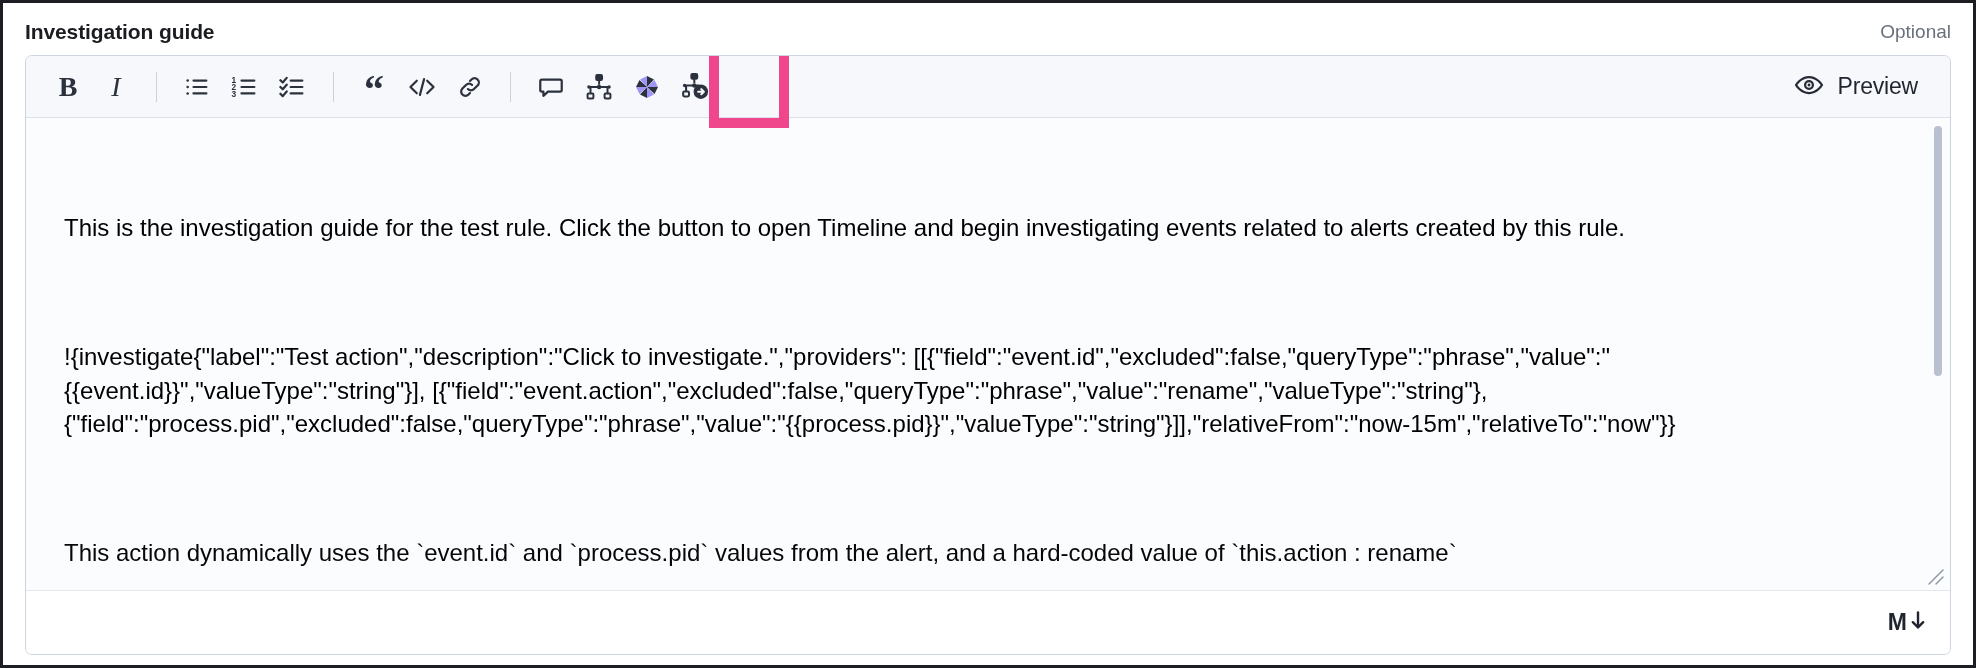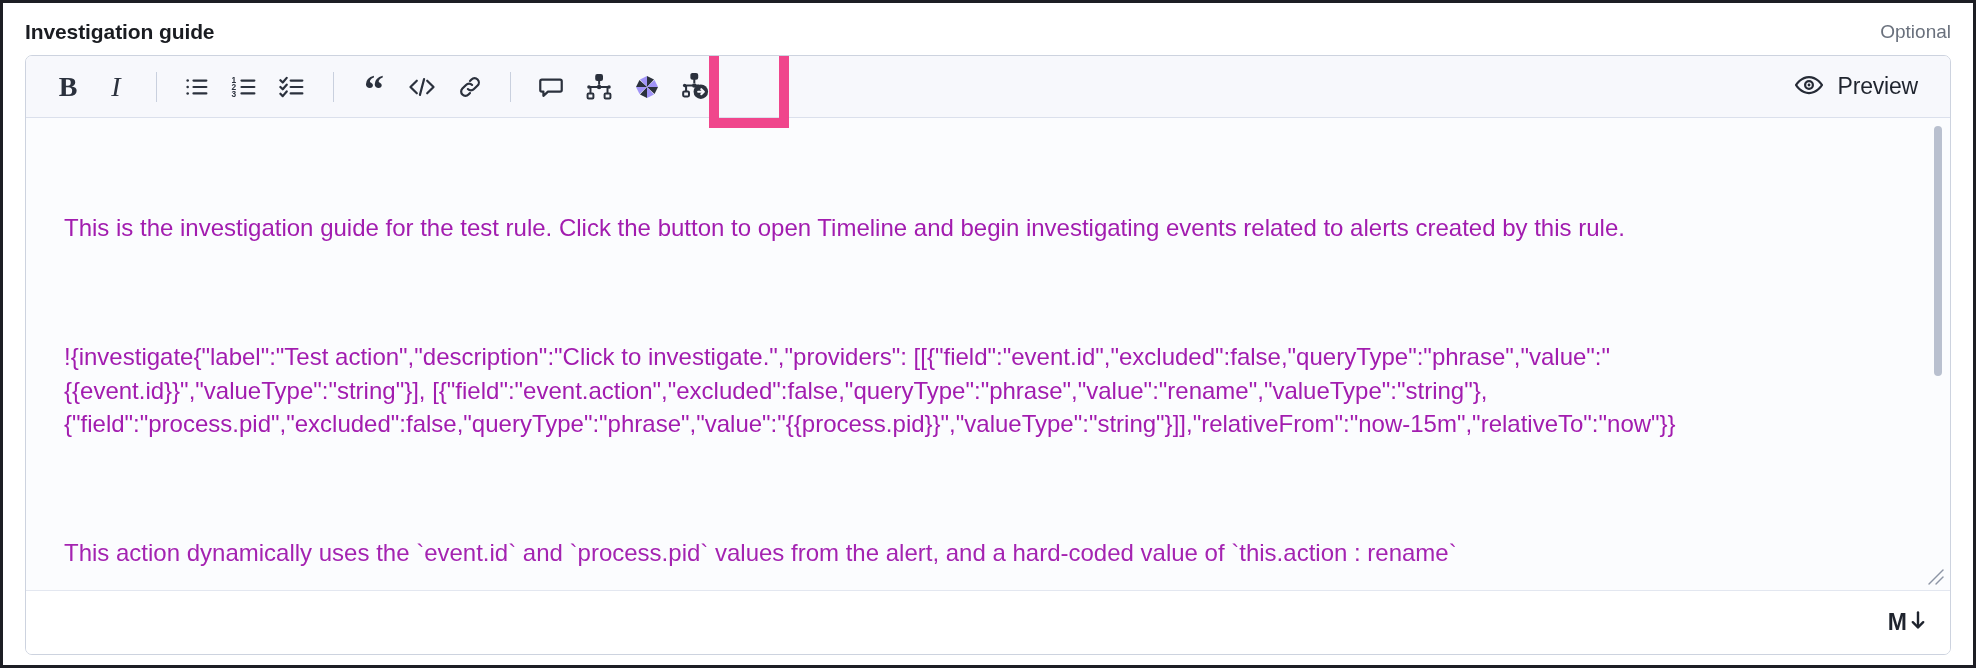--- a/index.html
+++ b/index.html
@@ -159,21 +159,21 @@
     overflow: hidden;
   }
   .doc {
     position: absolute;
     left: 0; top: 0;
     width: 1860px;
     padding: 26px 40px 10px 38px;
     font-family: "Liberation Sans", sans-serif;
     font-size: 24px;
     line-height: 1.40;
-    color: #a21caf;
+    color: #000000;
     white-space: pre-wrap;
     word-break: break-word;
   }
   .para { margin: 0; }
   .para + .para { margin-top: 28px; }
   .faded { opacity: 0.97; }
 
   
   .vscroll {
     position: absolute;

